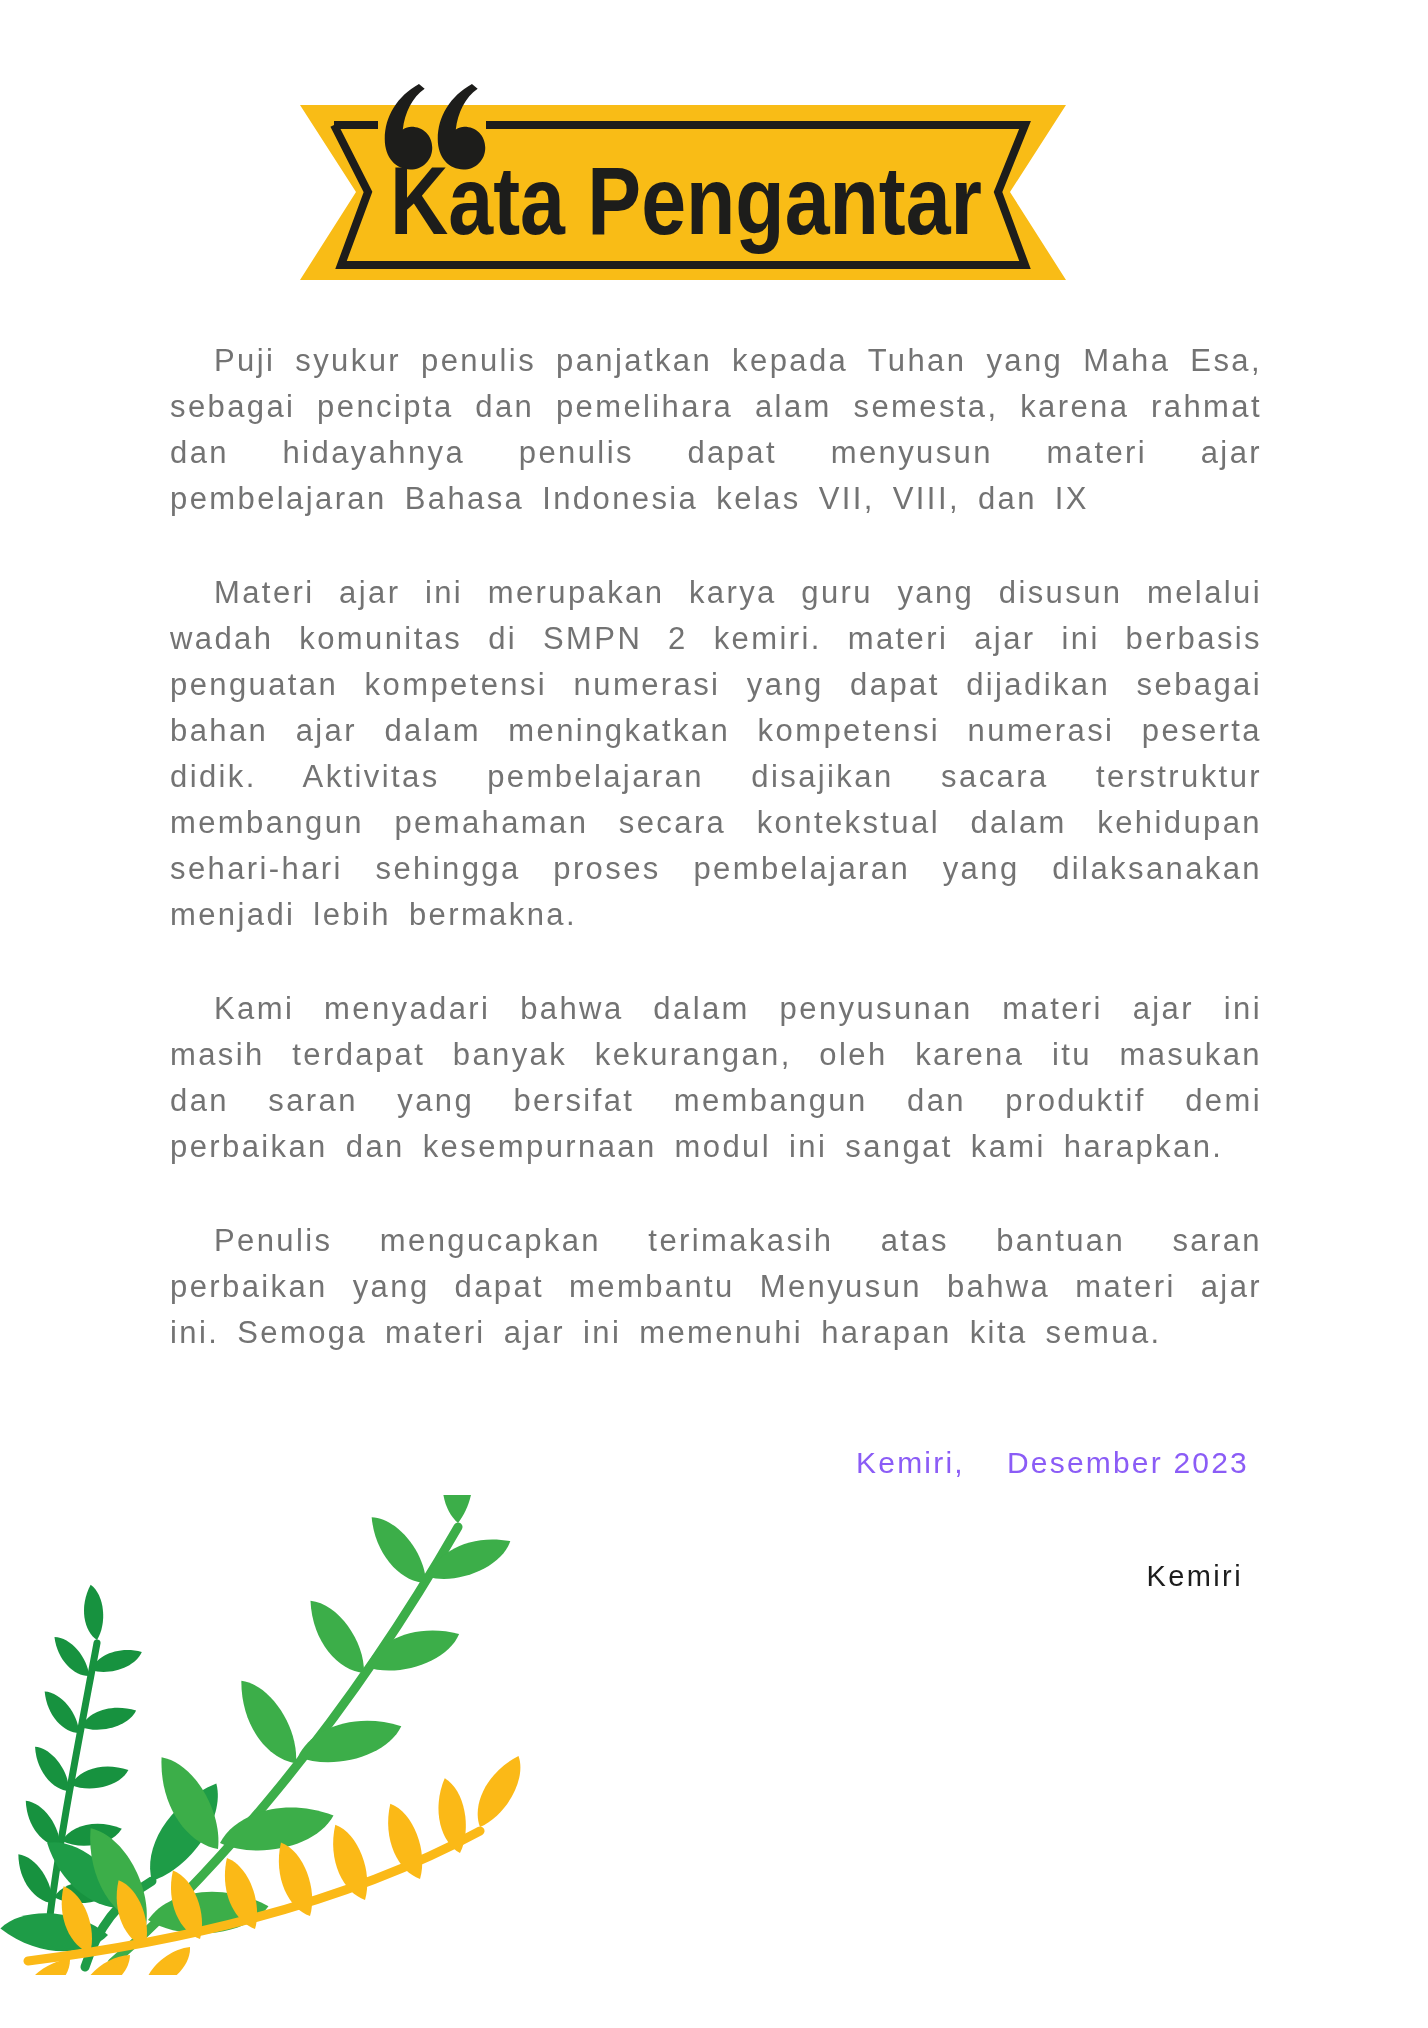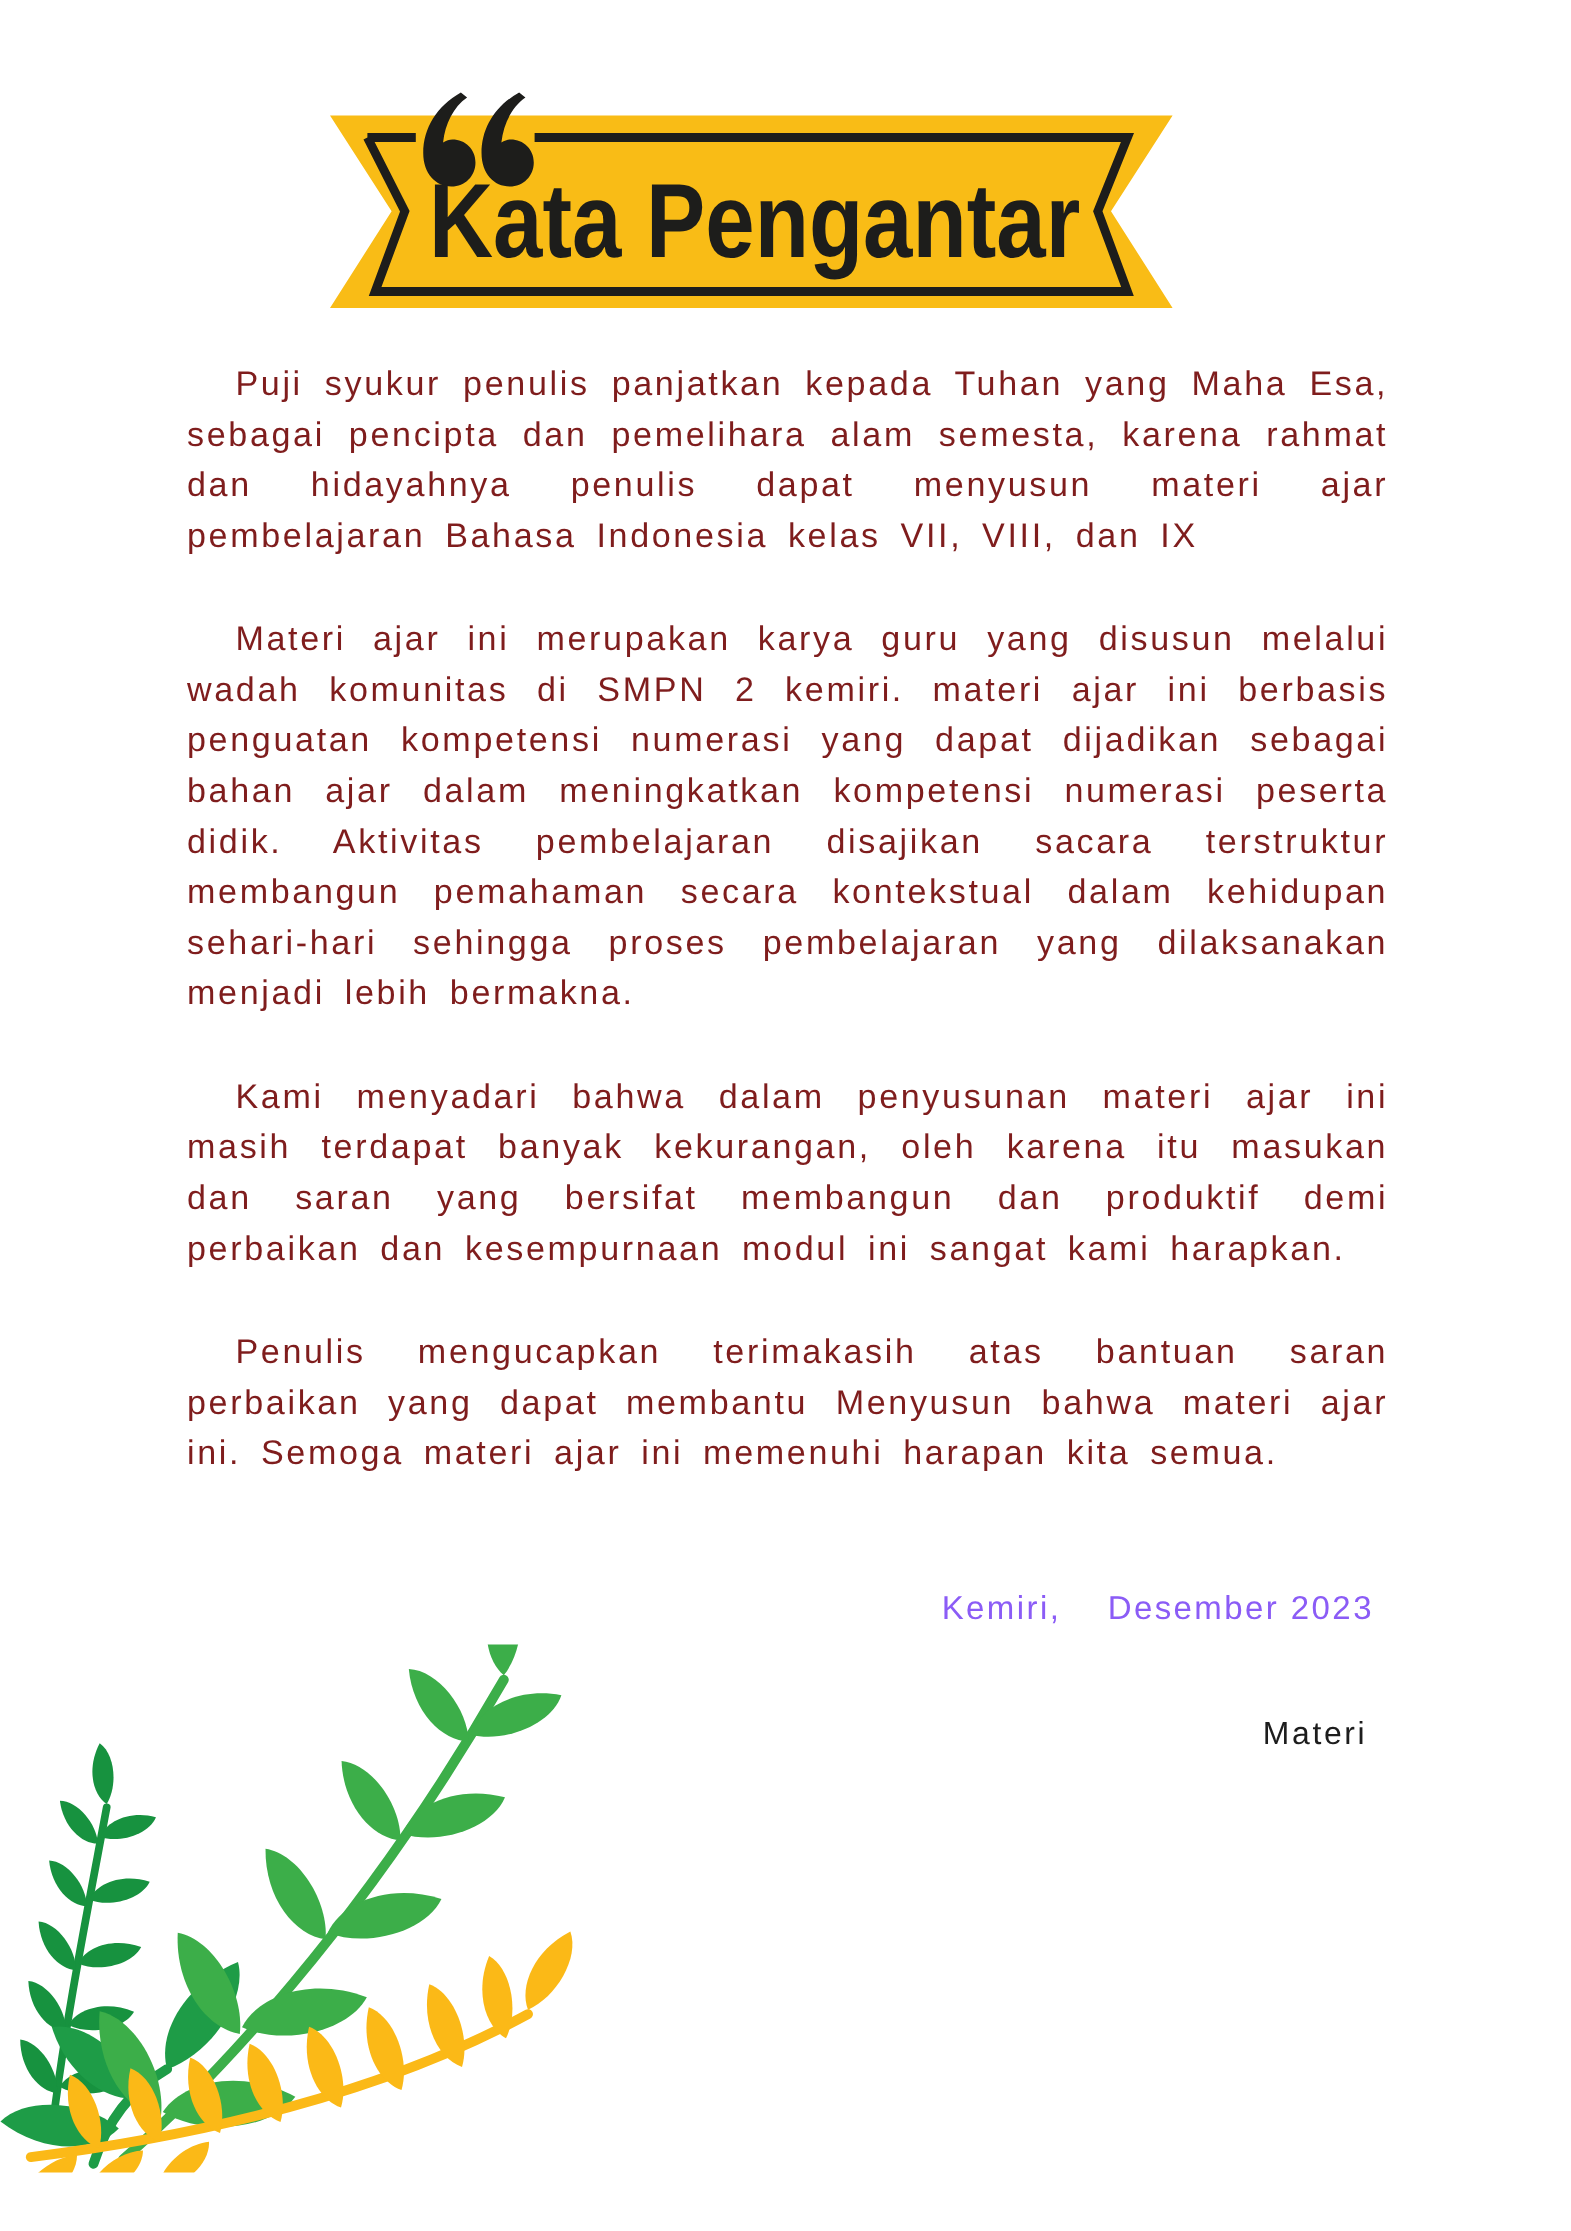--- a/index.html
+++ b/index.html
@@ -21,27 +21,27 @@
     font-family:"Liberation Sans",sans-serif;
     font-weight:700;
   }
   .content{
     position:absolute;
     left:170px; top:326px;
     width:1092px;
     text-align:justify;
   }
   .content p{
-    margin:0 0 48px 0;
+    margin:12px 0 48px 0;
     font-size:31px;
     line-height:46px;
     letter-spacing:2.4px;
     word-spacing:7px;
     text-indent:44px;
-    color:#7f1d1d;
+    color:#737373;
   }
   .place-date{
     position:absolute;
     top:1446px; right:62px;
     font-size:30px;
     letter-spacing:2.2px;
     white-space:pre;
     color:#8b5cf6;
   }
   .author{
@@ -80,21 +80,21 @@
   </svg>
 
   <div class="content">
     <p>Puji syukur penulis panjatkan kepada Tuhan yang Maha Esa, sebagai pencipta dan pemelihara alam semesta, karena rahmat dan hidayahnya penulis dapat menyusun materi ajar pembelajaran Bahasa Indonesia kelas VII, VIII, dan IX</p>
     <p>Materi ajar ini merupakan karya guru yang disusun melalui wadah komunitas di SMPN 2 kemiri. materi ajar ini berbasis penguatan kompetensi numerasi yang dapat dijadikan sebagai bahan ajar dalam meningkatkan kompetensi numerasi peserta didik. Aktivitas pembelajaran disajikan sacara terstruktur membangun pemahaman secara kontekstual dalam kehidupan sehari-hari sehingga proses pembelajaran yang dilaksanakan menjadi lebih bermakna.</p>
     <p>Kami menyadari bahwa dalam penyusunan materi ajar ini masih terdapat banyak kekurangan, oleh karena itu masukan dan saran yang bersifat membangun dan produktif demi perbaikan dan kesempurnaan modul ini sangat kami harapkan.</p>
     <p>Penulis mengucapkan terimakasih atas bantuan saran perbaikan yang dapat membantu Menyusun bahwa materi ajar ini. Semoga materi ajar ini memenuhi harapan kita semua.</p>
   </div>
 
   <div class="place-date">Kemiri,    Desember 2023</div>
-  <div class="author">Materi</div>
+  <div class="author">Kemiri</div>
 
   <svg class="leaves" viewBox="0 0 540 480" aria-hidden="true">
     <defs>
       <path id="leaf" d="M0 0 C12 -22 50 -34 88 -18 C74 6 28 14 0 0 Z"></path>
     </defs>
 
     <g fill="#17923F">
       <path d="M97 148 C78 250 60 340 48 436" fill="none" stroke-width="7" stroke-linecap="round" stroke="#17923F"></path>
       <use href="#leaf" transform="translate(97,145) rotate(-85) scale(0.62)"></use>
       <use href="#leaf" transform="translate(91,175) rotate(-8) scale(0.6)"></use>

